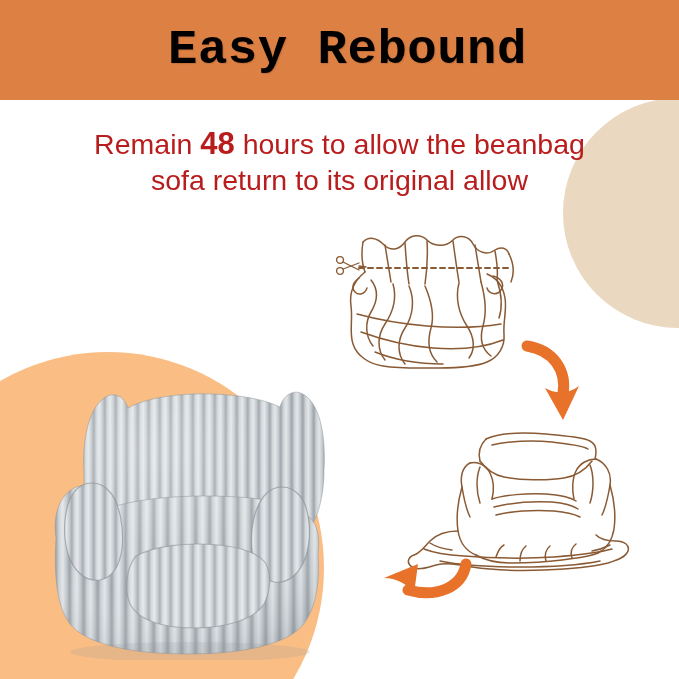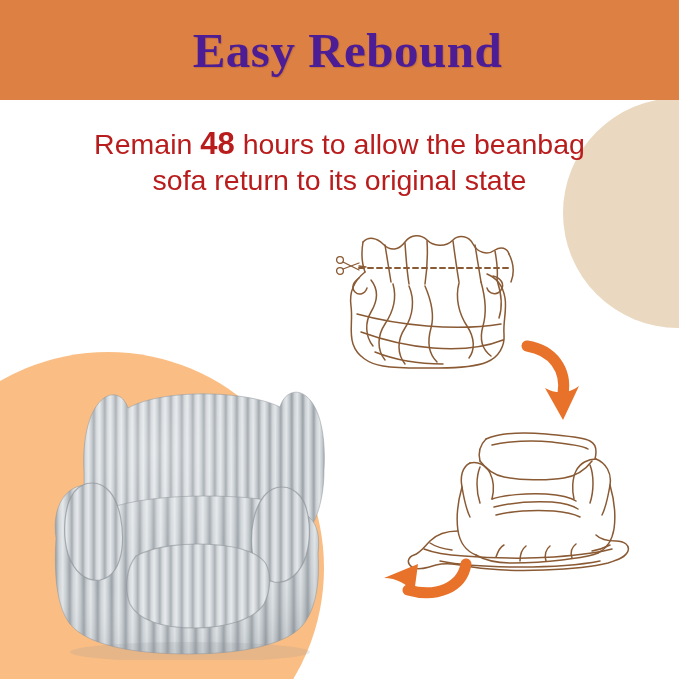--- a/index.html
+++ b/index.html
@@ -25,24 +25,24 @@
     top: 0;
     width: 679px;
     height: 100px;
     background: #dd8044;
     display: flex;
     align-items: center;
     justify-content: center;
     z-index: 5;
   }
   .header-title {
-    font-family: Liberation Serif, serif;
+    font-family: Liberation Mono, monospace;
     font-size: 49px;
     font-weight: bold;
-    color: #4c1d95;
+    color: #000000;
     letter-spacing: 0.5px;
     line-height: 1;
     text-shadow: 1px 1px 1px rgba(150,80,40,0.35);
     white-space: nowrap;
     margin-left: 16px;
   }
 
   
   .beige-circle {
     position: absolute;
@@ -111,21 +111,21 @@
 
   <div class="beige-circle"></div>
   <div class="peach-circle"></div>
 
   <div class="header-band">
     <div class="header-title">Easy Rebound</div>
   </div>
 
   <div class="subtitle">
     <span class="line"><span>Remain </span><span class="highlight">48</span><span> hours to allow the beanbag</span></span>
-    <span class="line">sofa return to its original state</span>
+    <span class="line">sofa return to its original allow</span>
   </div>
 
   <div class="sketch sketch-packed">
     <svg width="200" height="145" viewBox="0 0 200 145" fill="none" stroke="#8a5a34" stroke-width="1.5" stroke-linecap="round" stroke-linejoin="round">
 
       <path d="M28 14 C34 8 42 10 48 16 C56 24 64 22 70 14 C76 6 86 6 92 12 C98 18 110 20 118 12
                C124 6 134 8 138 16 C142 24 152 28 160 22 C166 18 172 20 174 26"></path>
 
       <path d="M28 14 C26 26 27 36 30 44"></path>
       <path d="M174 26 C178 34 180 44 176 54"></path>

